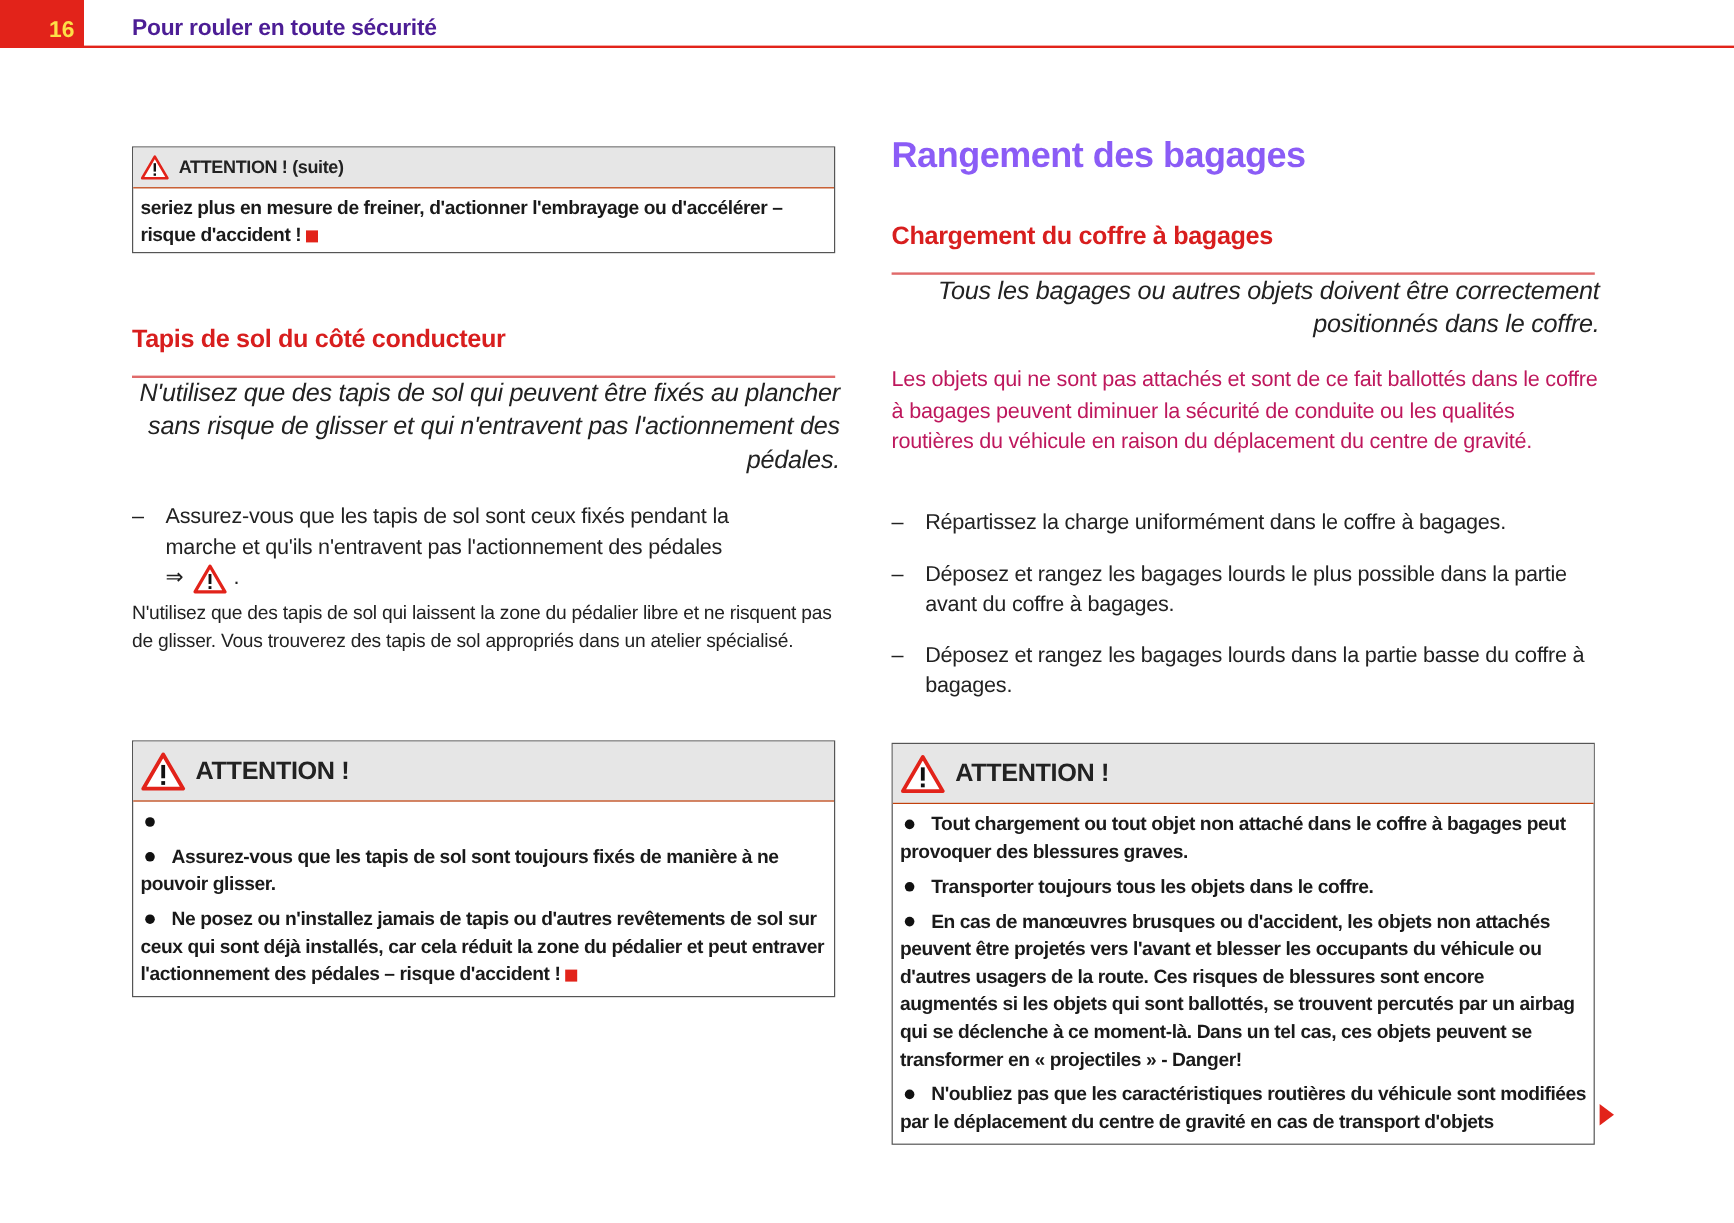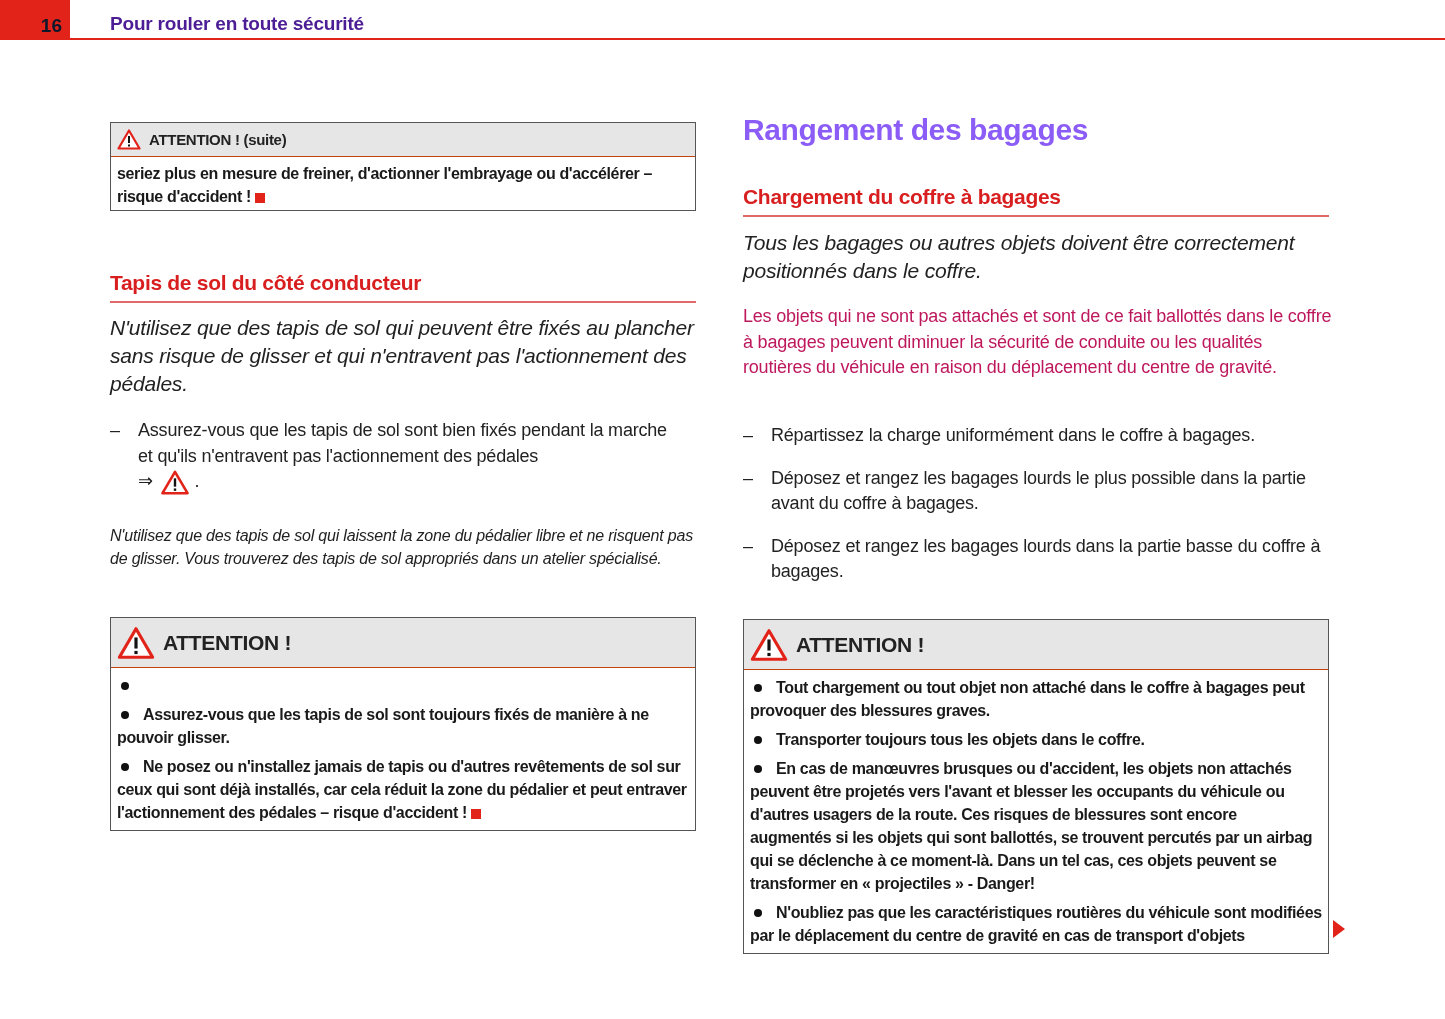--- a/index.html
+++ b/index.html
@@ -1,43 +1,43 @@
 <!DOCTYPE html>
 <html><head>
 <meta charset="utf-8">
 <style>
   * { box-sizing: border-box; margin: 0; padding: 0; }
   html, body { width: 1445px; height: 1019px; background: #ffffff; overflow: hidden; }
   body { position: relative; font-family: "Liberation Sans", "DejaVu Sans", sans-serif; color: #222; }
 
   .header { position: absolute; left: 0; top: 0; width: 1445px; height: 41px; }
   .page-num { position: absolute; left: 0; top: 0; width: 70px; height: 40px; background: #e2231a;
-    color: #0f172a; font-weight: bold; font-size: 19px; line-height: 52px; text-align: right; padding-right: 8px; }
+    color: #fde047; font-weight: bold; font-size: 19px; line-height: 52px; text-align: right; padding-right: 8px; }
   .page-title { position: absolute; left: 110px; top: 13px; font-size: 19px; font-weight: bold; color: #4c1d95; letter-spacing: -0.2px; }
   .header-rule { position: absolute; left: 70px; top: 38px; width: 1375px; height: 2px; background: #e2231a; }
 
   .col { position: absolute; width: 586px; }
   .col-left { left: 110px; }
   .col-right { left: 743px; }
 
   .warnbox { border: 1px solid #555; background: #fff; }
   .warnbox-head { background: #e6e6e6; border-bottom: 1px solid #c2410c; display: flex; align-items: center; }
   .warnbox-head.small { height: 34px; padding-left: 6px; }
   .warnbox-head.big { height: 50px; padding-left: 6px; }
   .warnbox-head .t-small { font-size: 15px; font-weight: bold; margin-left: 8px; letter-spacing: -0.3px; }
   .warnbox-head .t-big { font-size: 21px; font-weight: bold; margin-left: 8px; letter-spacing: -0.3px; }
   .warnbox-body { padding: 6px 6px 6px 6px; font-size: 16px; font-weight: bold; line-height: 23px; color: #1a1a1a; letter-spacing: -0.35px; }
   .warnbox-body p { margin-bottom: 6px; }
   .warnbox-body p:last-child { margin-bottom: 0; }
   .bullet { display: inline-block; width: 8px; height: 8px; border-radius: 50%; background: #111; margin: 0 14px 2px 4px; vertical-align: middle; }
   .endsq { display: inline-block; width: 10px; height: 10px; background: #e2231a; margin-left: 4px; vertical-align: -1px; }
 
-  .h-section { font-size: 21px; font-weight: bold; color: #d81e1e; padding-bottom: 6px; border-bottom: 2px solid #e06a6a; letter-spacing: -0.3px; }
+  .h-section { font-size: 21px; font-weight: bold; color: #d81e1e; padding-bottom: 18px; border-bottom: 2px solid #e06a6a; letter-spacing: -0.3px; }
   .h-main { font-size: 30px; font-weight: bold; color: #8b5cf6; letter-spacing: -0.4px; }
-  .intro { font-style: italic; font-size: 21px; line-height: 28px; color: #222; letter-spacing: -0.2px; }
+  .intro { font-style: italic; font-size: 21px; line-height: 28px; color: #222; letter-spacing: -0.2px; text-align: right; }
   .body-text { font-size: 18px; line-height: 25.5px; color: #be185d; letter-spacing: -0.2px; }
   .small-text { font-size: 16px; line-height: 23px; color: #222; letter-spacing: -0.2px; }
   .dash-item { position: relative; padding-left: 28px; font-size: 18px; line-height: 25.5px; color: #222; letter-spacing: -0.2px; }
   .dash-item .dash { position: absolute; left: 0; top: 0; }
 
   .next-arrow { position: absolute; left: 1333px; top: 920px; width: 0; height: 0;
     border-top: 9px solid transparent; border-bottom: 9px solid transparent; border-left: 12px solid #e2231a; }
   svg { display: inline-block; vertical-align: middle; }
 </style>
 </head>
@@ -71,33 +71,33 @@
   <div class="h-section">Tapis de sol du côté conducteur</div>
 </div>
 
 <div class="col col-left" style="top:314px; width:590px;">
   <div class="intro">N'utilisez que des tapis de sol qui peuvent être fixés au plancher sans risque de glisser et qui n'entravent pas l'actionnement des pédales.</div>
 </div>
 
 <div class="col col-left" style="top:418px; width:560px;">
   <div class="dash-item">
     <span class="dash">–</span>
-    <span>Assurez-vous que les tapis de sol sont bien fixés pendant la marche et qu'ils n'entravent pas l'actionnement des pédales</span><br>
+    <span>Assurez-vous que les tapis de sol sont ceux fixés pendant la marche et qu'ils n'entravent pas l'actionnement des pédales</span><br>
     <span>⇒</span>
     <span style="margin-left:2px;">
       <svg width="30" height="25" viewBox="0 0 24 21">
           <path d="M12 1.5 L22.5 19.5 L1.5 19.5 Z" fill="#fff" stroke="#e2231a" stroke-width="2.2" stroke-linejoin="round"></path>
           <rect x="11" y="7" width="2" height="7" fill="#111"></rect>
           <rect x="11" y="15.5" width="2" height="2" fill="#111"></rect>
         </svg>
     </span><span>.</span>
   </div>
 </div>
 
-<div class="col col-left" style="top:524px; width:590px;font-style:italic;">
+<div class="col col-left" style="top:500px; width:590px;">
   <div class="small-text">N'utilisez que des tapis de sol qui laissent la zone du pédalier libre et ne risquent pas de glisser. Vous trouverez des tapis de sol appropriés dans un atelier spécialisé.</div>
 </div>
 
 <div class="col col-left" style="top:617px;">
   <div class="warnbox">
     <div class="warnbox-head big">
       <span>
         <svg width="38" height="34" viewBox="0 0 24 21">
             <path d="M12 1.5 L22.5 19.5 L1.5 19.5 Z" fill="#fff" stroke="#e2231a" stroke-width="2" stroke-linejoin="round"></path>
             <rect x="11" y="7" width="2" height="7" fill="#111"></rect>

